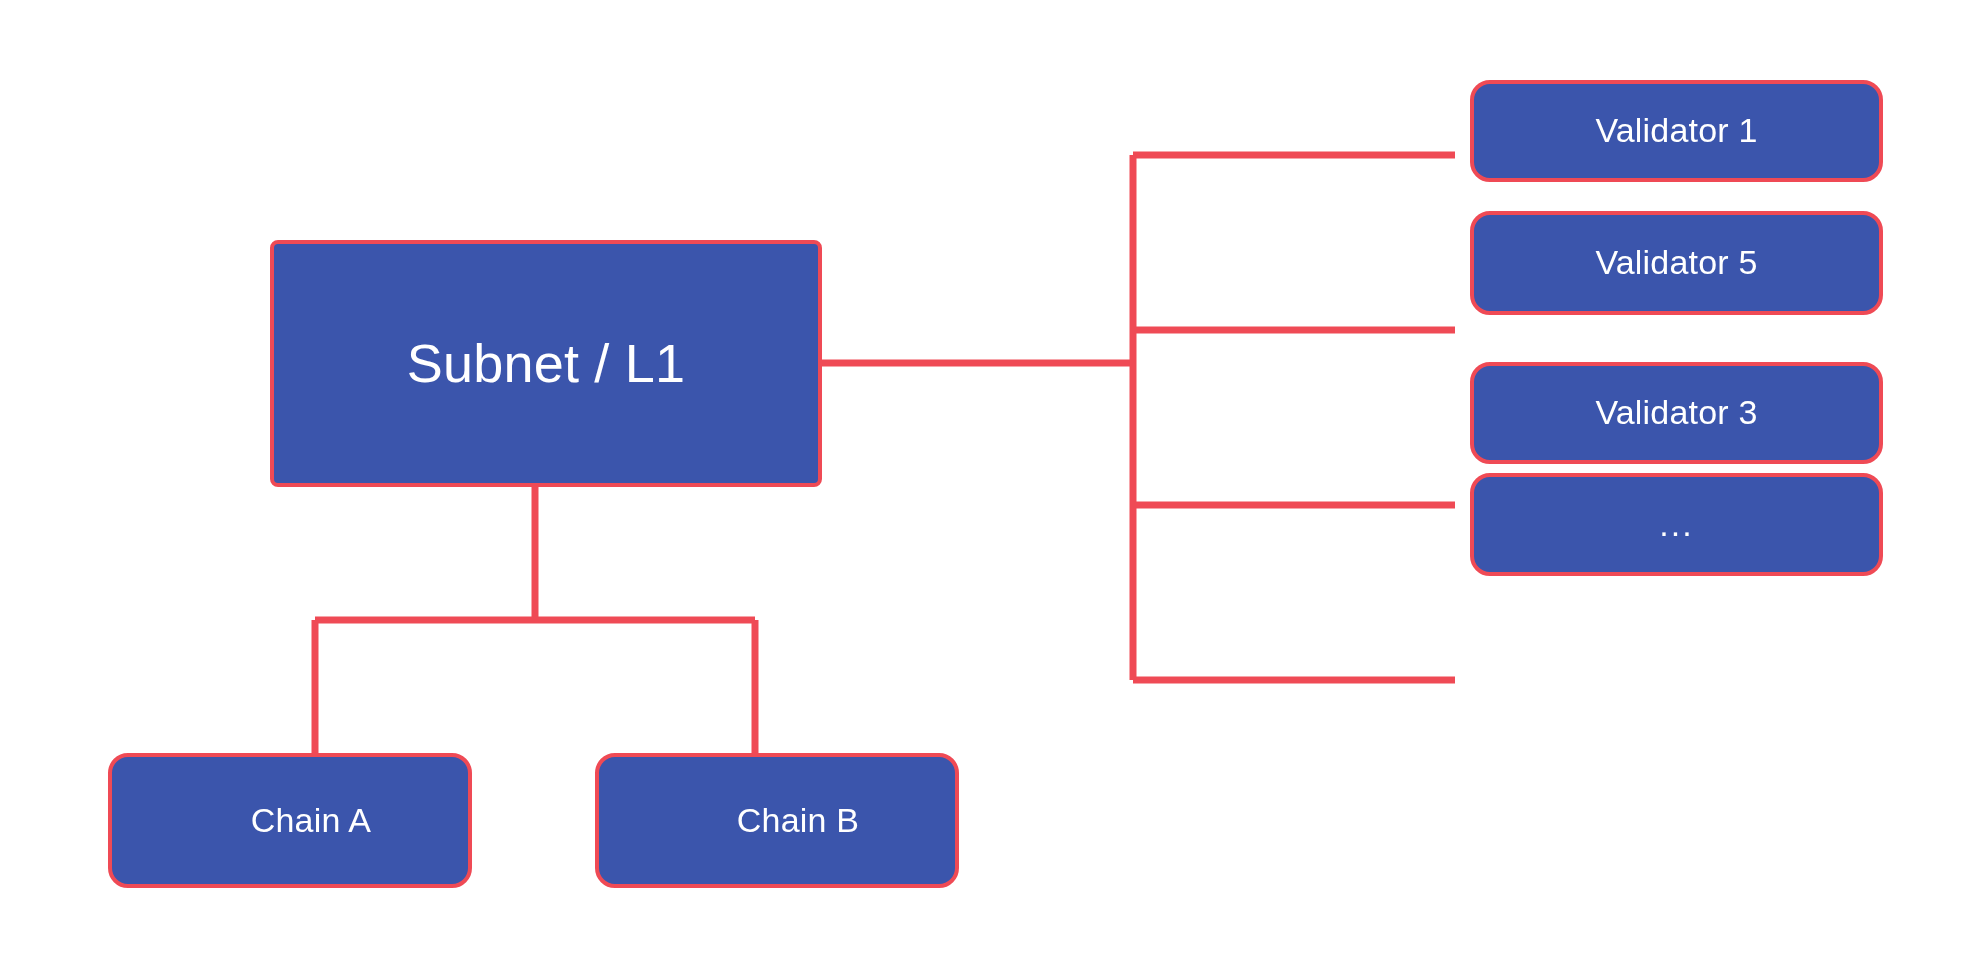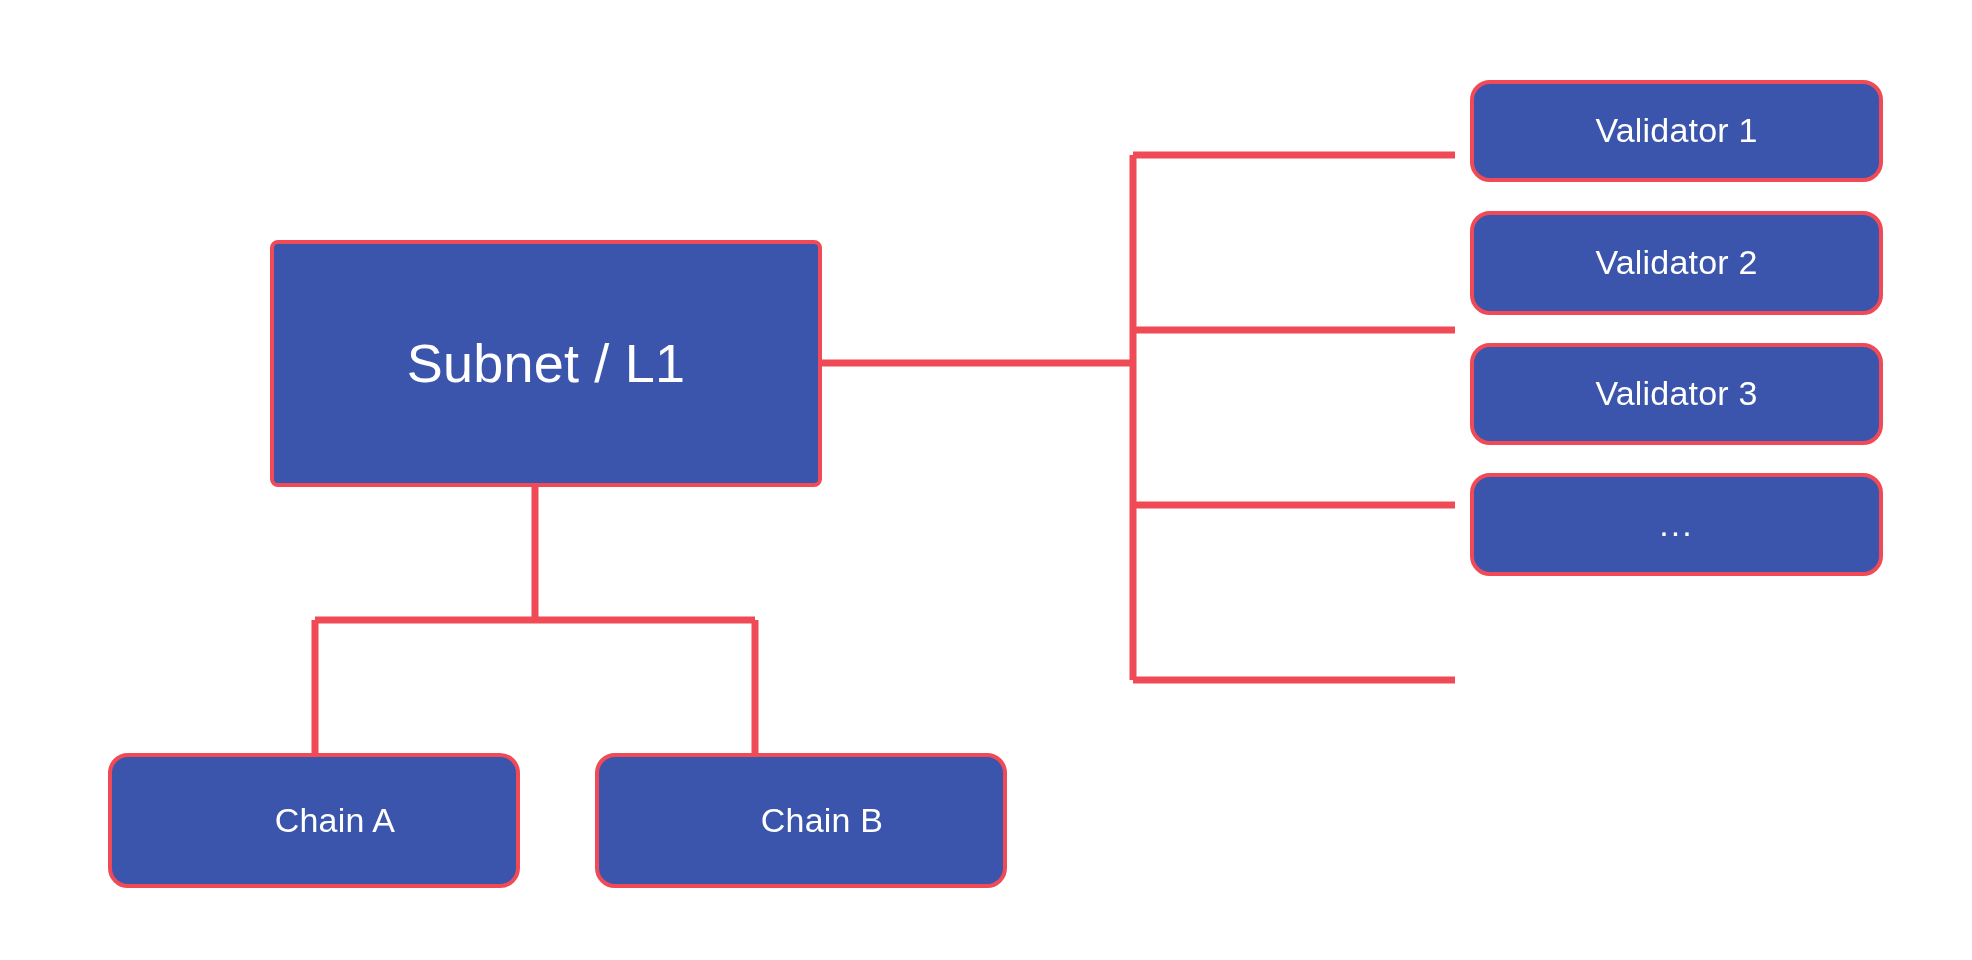--- a/index.html
+++ b/index.html
@@ -42,40 +42,40 @@
   }
   .node-root {
     left: 270px;
     top: 240px;
     width: 552px;
     height: 247px;
     border-radius: 8px;
     font-size: 54px;
   }
   .node-chain {
-    width: 412px;
+    width: 364px;
     height: 135px;
     font-size: 34px;
     border-radius: 20px;
     padding-left: 42px;
   }
   .node-chain-a { left: 108px;  top: 753px; }
   .node-chain-b { left: 583px;  top: 753px; margin-left: 12px; }
 
   .node-validator {
     left: 1455px;
     width: 413px;
     font-size: 34px;
     border-radius: 20px;
     margin-left: 15px;
   }
   .node-validator-1 { top: 80px;  height: 102px; }
   .node-validator-2 { top: 211px; height: 104px; }
   
-  .node-validator-3b { top: 343px; height: 102px; }
+  .node-validator-3b { top: 362px; height: 102px; }
   .node-validator-4b { top: 473px; height: 103px; }
 
   .node-ellipsis {
     font-size: 34px;
     letter-spacing: 2px;
   }
 </style>
 </head>
 <body>
 
@@ -110,21 +110,21 @@
 
   <div class="node node-chain node-chain-b">
     <span>Chain B</span>
   </div>
 
   <div class="node node-validator node-validator-1">
     <span>Validator 1</span>
   </div>
 
   <div class="node node-validator node-validator-2">
-    <span>Validator 2</span>
+    <span>Validator 5</span>
   </div>
 
   <div class="node node-validator node-validator-3b">
     <span>Validator 3</span>
   </div>
 
   <div class="node node-validator node-validator-4b">
     <span class="node-ellipsis">...</span>
   </div>
 

